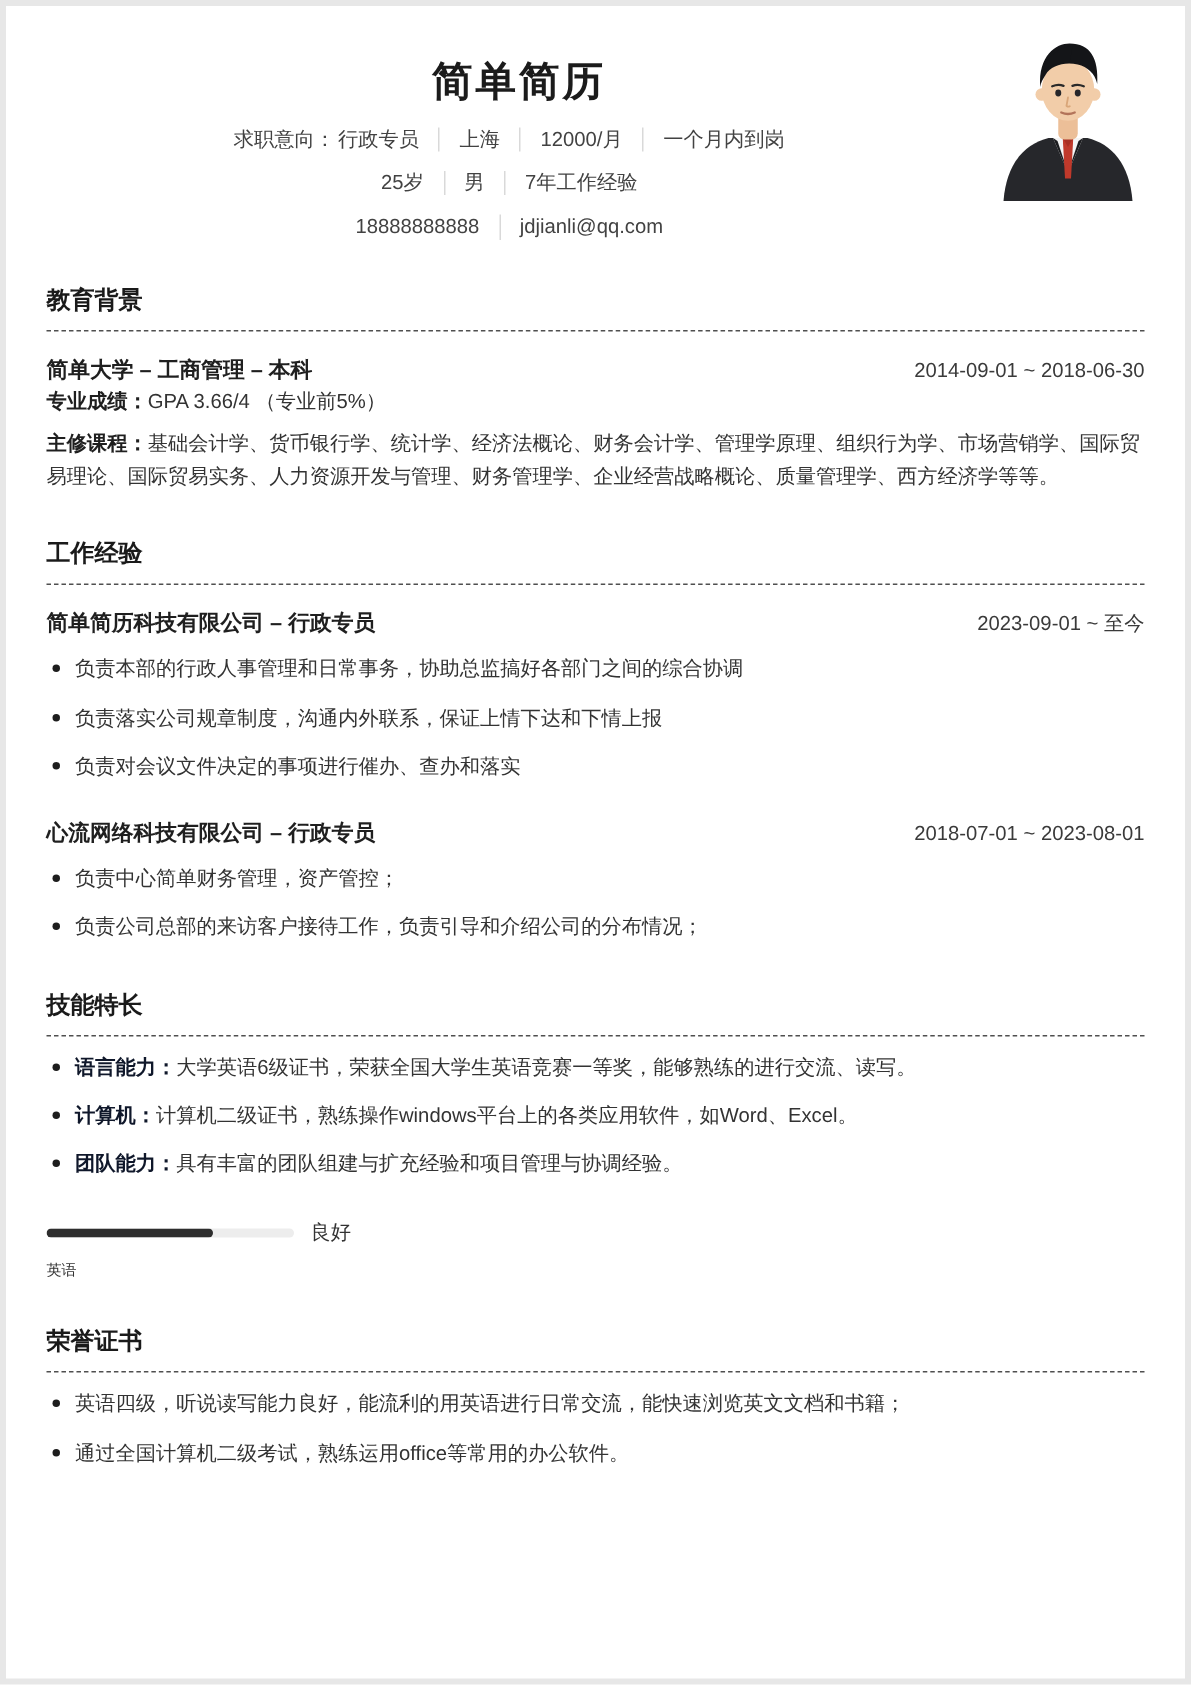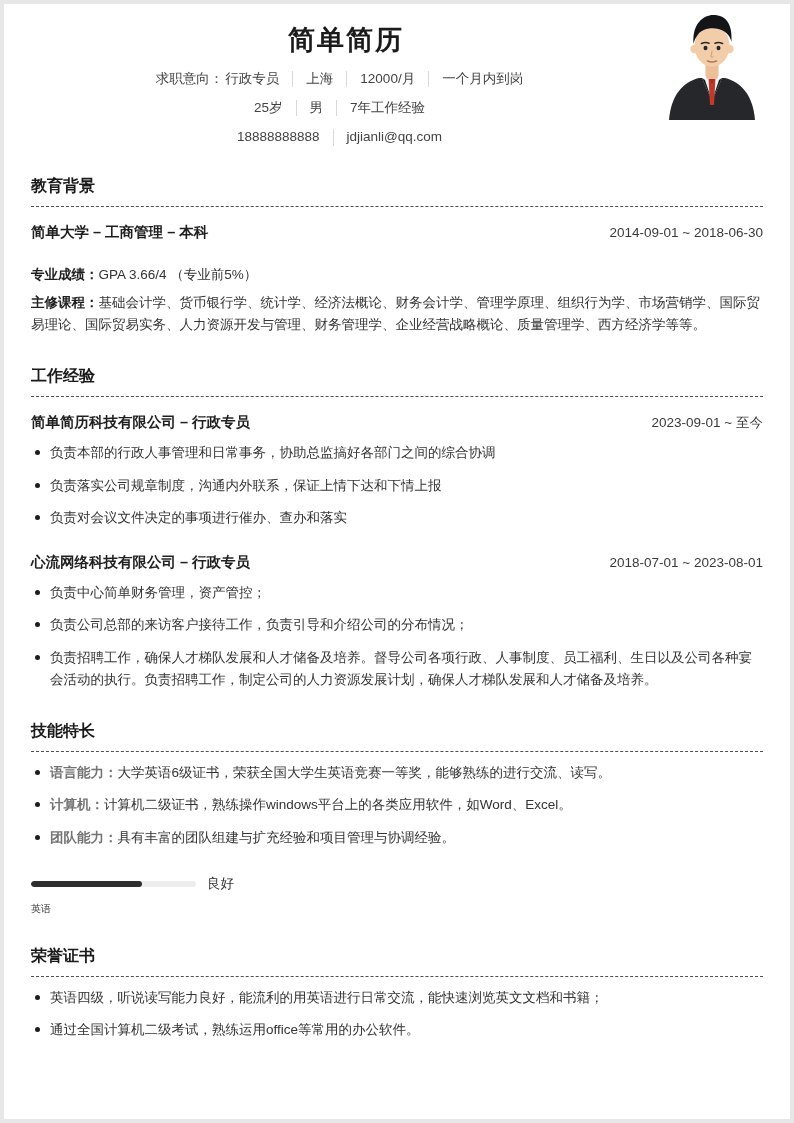--- a/index.html
+++ b/index.html
@@ -7,51 +7,51 @@
   body {
     background:#e7e7e7;
     font-family:"Liberation Sans","DejaVu Sans",sans-serif;
     color:#333;
   }
   .page {
     width:786px; min-height:1115px; margin:4px; background:#fff;
     padding:0 27px 40px 27px; position:relative;
   }
   
-  .header { display:flex; }
+  .header { display:flex; padding-top:14px; }
   .header-left { flex:1; text-align:center; padding-top:18px; }
   .resume-title { font-size:27px; font-weight:bold; color:#1b1b1b; letter-spacing:2px; }
   .info-row { margin-top:13px; display:flex; justify-content:center; align-items:flex-start;
     font-size:13.5px; color:#424242; line-height:1.2; }
   .info-row .prefix { padding-right:2px; }
   .info-row span.item { padding:0 13px; border-left:1px solid #d9d9d9; }
   .info-row span.item.first { border-left:none; padding-left:0; }
   .photo-box { width:102px; height:112px; margin-top:4px; background:#fff; flex:0 0 auto; }
   .photo-box svg { width:100%; height:100%; display:block; }
   
   .section { margin-top:30px; }
   .section-title {
     font-size:16px; font-weight:bold; color:#1a1a1a;
     padding-bottom:9px; border-bottom:1.5px dashed #4f4f4f;
   }
   .entry-head { display:flex; justify-content:space-between; align-items:baseline; margin-top:16px; }
   .entry-name { font-size:14.5px; font-weight:bold; color:#1f1f1f; }
   .entry-date { font-size:13.5px; color:#3a3a3a; }
-  .kv-line { margin-top:22px; font-size:13.5px; line-height:1.65; color:#333; }
+  .kv-line { margin-top:1px; font-size:13.5px; line-height:1.65; color:#333; }
   .kv-line b { color:#1f1f1f; }
   ul.bullets { list-style:none; margin-top:6px; }
   ul.bullets li {
     position:relative; padding-left:19px; margin-top:10px;
     font-size:13.5px; line-height:1.65; color:#333;
   }
   ul.bullets li::before {
     content:""; position:absolute; left:4px; top:8px;
     width:5px; height:5px; border-radius:50%; background:#1d1d1d;
   }
-  ul.bullets li b { color:#737373; }
+  ul.bullets li b { color:#0f172a; }
   
   .bars-row { display:flex; margin-top:26px; }
   .bar-group { width:216px; margin-right:0; }
   .bar-line { display:flex; align-items:center;text-align:right; }
   .bar-track { width:165px; height:6px; border-radius:3px; background:#ededed; overflow:hidden; }
   .bar-fill { height:100%; border-radius:3px; background:#2e2e2e; }
   .bar-value { margin-left:11px; font-size:13.5px; color:#333; white-space:nowrap; }
   .bar-name { margin-top:9px; font-size:10px; color:#333; }
 </style>
 </head>
@@ -143,21 +143,20 @@
       <li>负责对会议文件决定的事项进行催办、查办和落实</li>
     </ul>
 
     <div class="entry-head" style="margin-top:24px">
       <span class="entry-name">心流网络科技有限公司 – 行政专员</span>
       <span class="entry-date">2018-07-01 ~ 2023-08-01</span>
     </div>
     <ul class="bullets">
       <li>负责中心简单财务管理，资产管控；</li>
       <li>负责公司总部的来访客户接待工作，负责引导和介绍公司的分布情况；</li>
-      <li>负责招聘工作，确保人才梯队发展和人才储备及培养。督导公司各项行政、人事制度、员工福利、生日以及公司各种宴会活动的执行。负责招聘工作，制定公司的人力资源发展计划，确保人才梯队发展和人才储备及培养。</li>
     </ul>
   </div>
 
   <div class="section">
     <div class="section-title">技能特长</div>
     <ul class="bullets" style="margin-top:10px">
       <li><b>语言能力：</b><span>大学英语6级证书，荣获全国大学生英语竞赛一等奖，能够熟练的进行交流、读写。</span></li>
       <li><b>计算机：</b><span>计算机二级证书，熟练操作windows平台上的各类应用软件，如Word、Excel。</span></li>
       <li><b>团队能力：</b><span>具有丰富的团队组建与扩充经验和项目管理与协调经验。</span></li>
     </ul>

